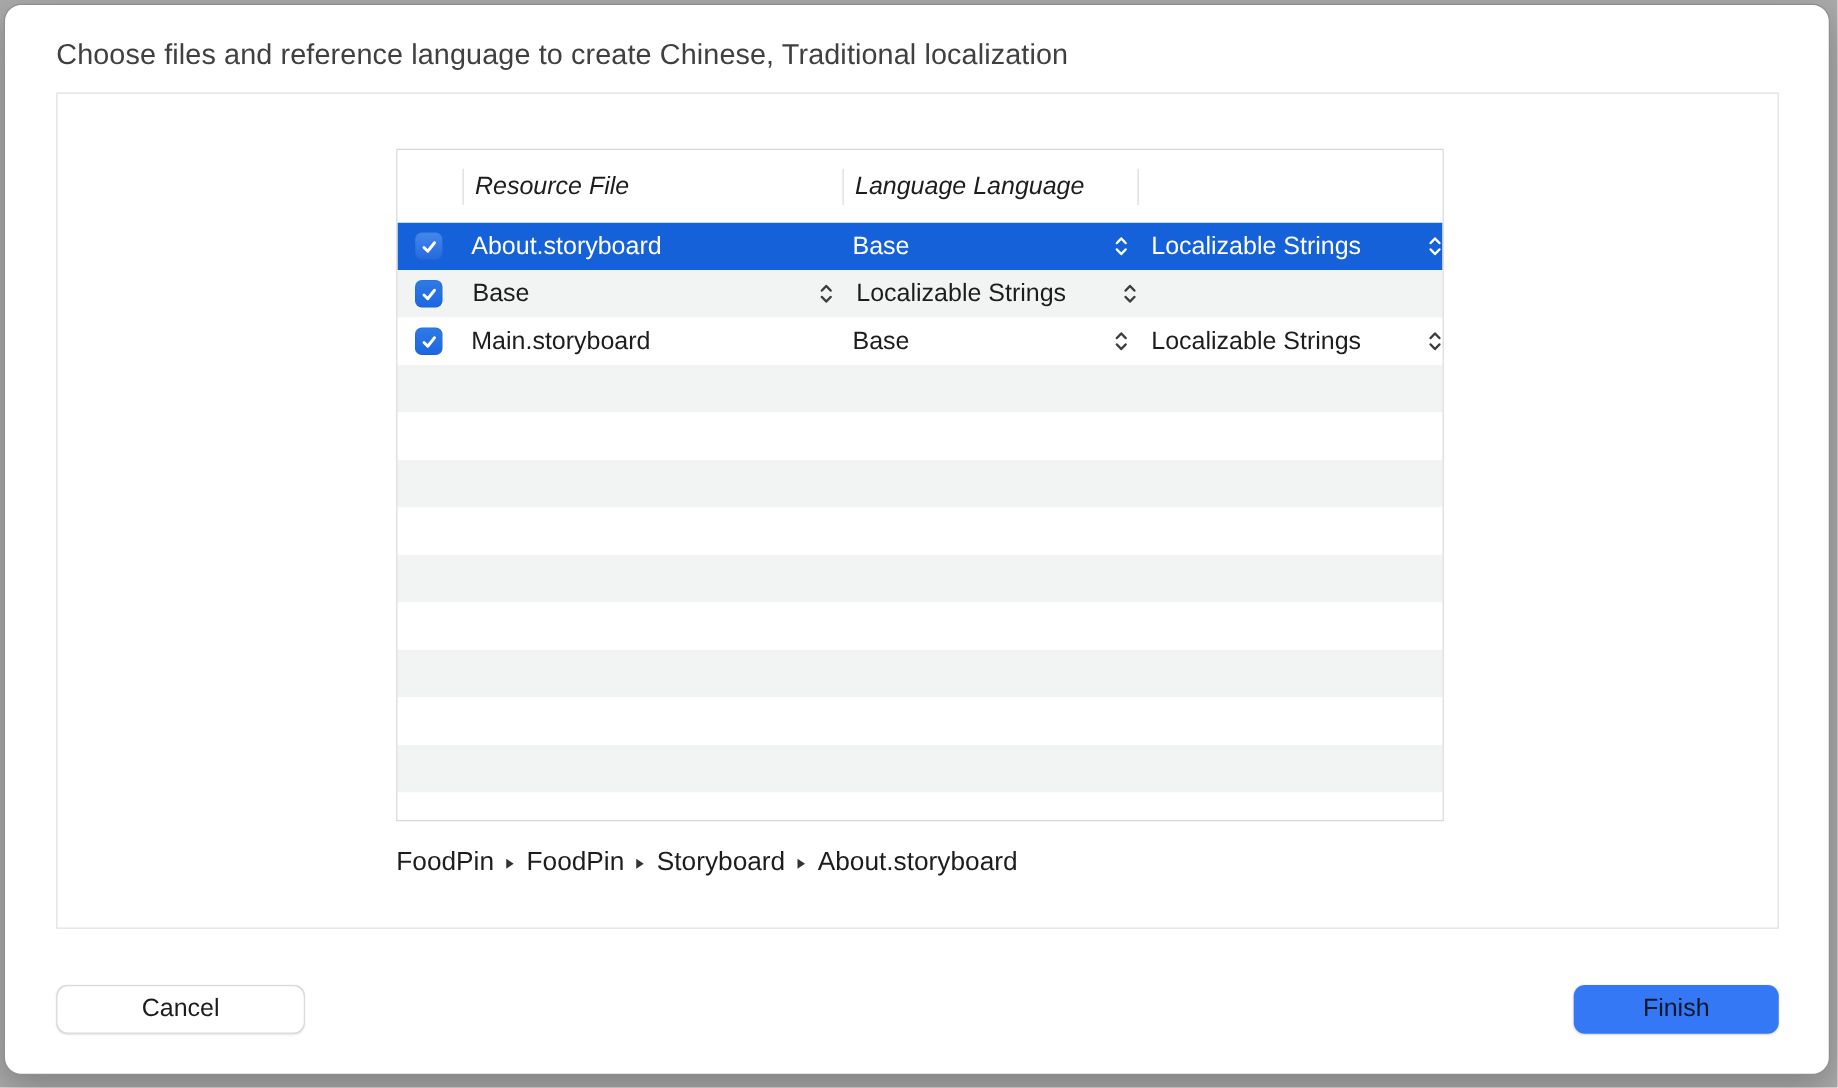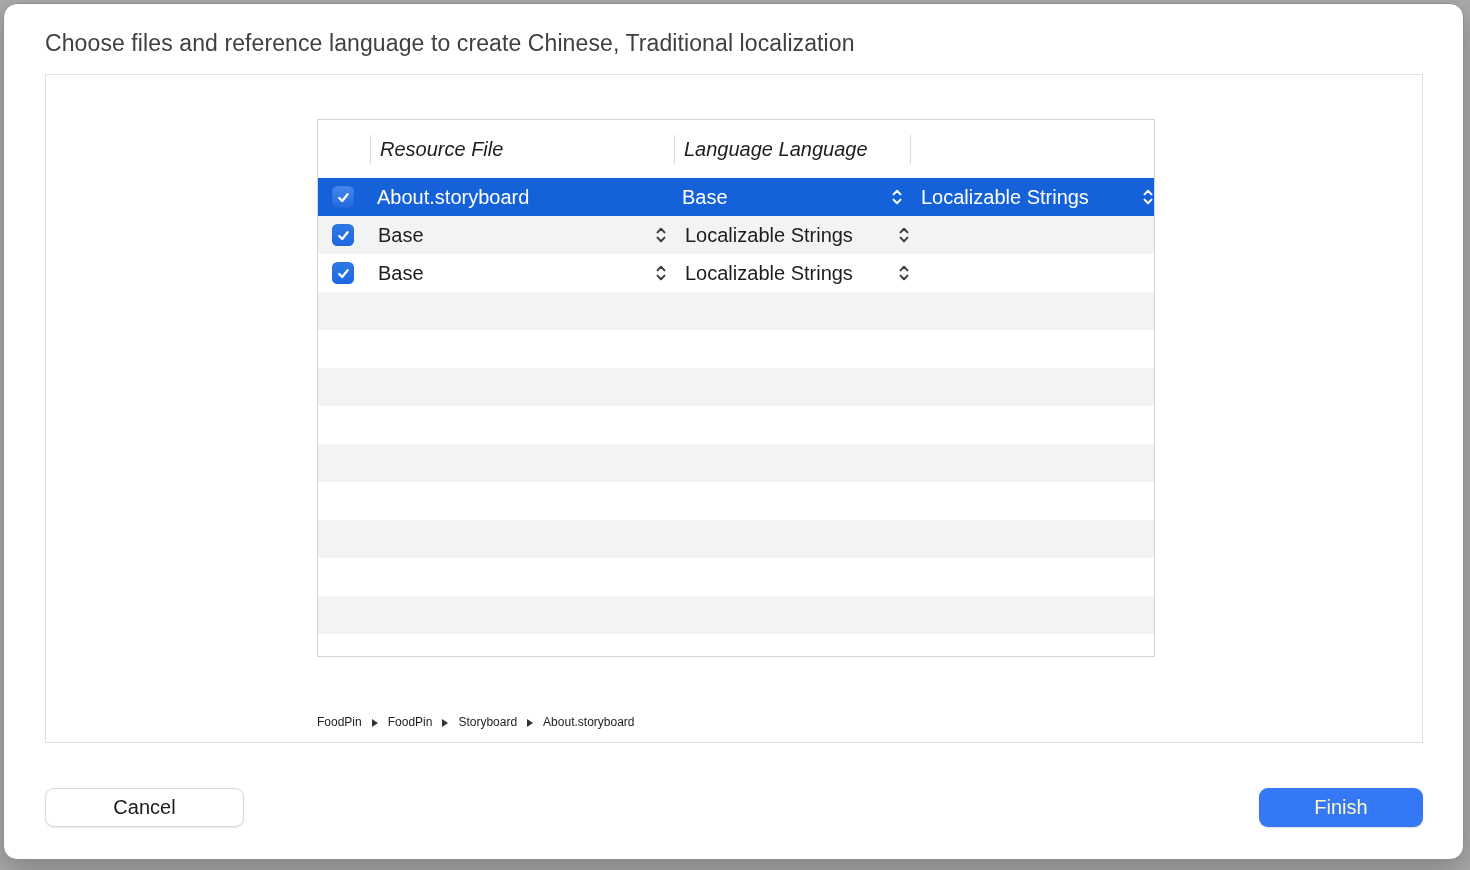--- a/index.html
+++ b/index.html
@@ -62,43 +62,43 @@
   }
   .popup-ref { padding-left:8px; padding-right:7px; justify-content:space-between;text-align:center; }
   .popup-types { padding-left:11px; padding-right:0; justify-content:space-between; }
   .popup-label { white-space:nowrap; }
   .chevrons { display:block; flex:0 0 auto; color:#3d3d40; }
   .row.selected .chevrons { color:#ffffff; }
   .stripe { height:38px; }
   .stripe.odd { background:#f2f3f3; }
   .stripe.even { background:#ffffff; }
   .breadcrumb {
-    position:absolute; left:271px; top:634px; height:26px;
-    display:flex; align-items:center; font-size:12px; color:#1d1d1f;
+    position:absolute; left:271px; top:602px; height:26px;
+    display:flex; align-items:center; font-size:21px; color:#1d1d1f;
   }
   .crumb { white-space:nowrap; }
   .crumb-arrow {
     width:0; height:0; margin:2px 10px 0 10px;
     border-left:6px solid #333336;
     border-top:4.5px solid transparent;
     border-bottom:4.5px solid transparent;
   }
   .btn {
     position:absolute; top:784px; height:39px;
     display:flex; align-items:center; justify-content:center;
     font-size:20px; border-radius:9px; cursor:default;
   }
   .btn-cancel {
     left:41px; width:199px; background:#ffffff;
     border:1px solid #d9d9d9; color:#1c1c1e;
     box-shadow:0 .5px 1.5px rgba(0,0,0,.1);
   }
   .btn-finish {
     left:1255px; width:164px; background:#3478f6;
-    color:#fef9c3; font-weight:500; border:none;
+    color:#0f172a; font-weight:500; border:none;
     box-shadow:0 .5px 1.5px rgba(0,0,0,.15);
   }
 </style>
 </head>
 <body>
 
 <div class="window">
 
   <div class="dialog-title">Choose files and reference language to create Chinese, Traditional localization</div>
 
@@ -161,20 +161,21 @@
       </div>
 
       <div class="row">
         <div class="cell-check">
           <span class="checkbox">
             <svg width="15" height="15" viewBox="0 0 15 15">
                 <path d="M3.2 8 L6.2 11 L11.6 4.2" stroke="#ffffff" stroke-width="2.3" fill="none" stroke-linecap="round" stroke-linejoin="round"></path>
               </svg>
           </span>
         </div>
+        <div class="cell-file">Main.storyboard</div>
         <div class="popup popup-ref">
           <span class="popup-label">Base</span>
           <svg class="chevrons" width="12" height="20" viewBox="0 0 12 20">
               <path d="M2.5 7.4 L6 3.8 L9.5 7.4 M2.5 12.6 L6 16.2 L9.5 12.6" stroke="currentColor" stroke-width="2" fill="none" stroke-linecap="round" stroke-linejoin="round"></path>
             </svg>
         </div>
         <div class="popup popup-types">
           <span class="popup-label">Localizable Strings</span>
           <svg class="chevrons" width="12" height="20" viewBox="0 0 12 20">
               <path d="M2.5 7.4 L6 3.8 L9.5 7.4 M2.5 12.6 L6 16.2 L9.5 12.6" stroke="currentColor" stroke-width="2" fill="none" stroke-linecap="round" stroke-linejoin="round"></path>

